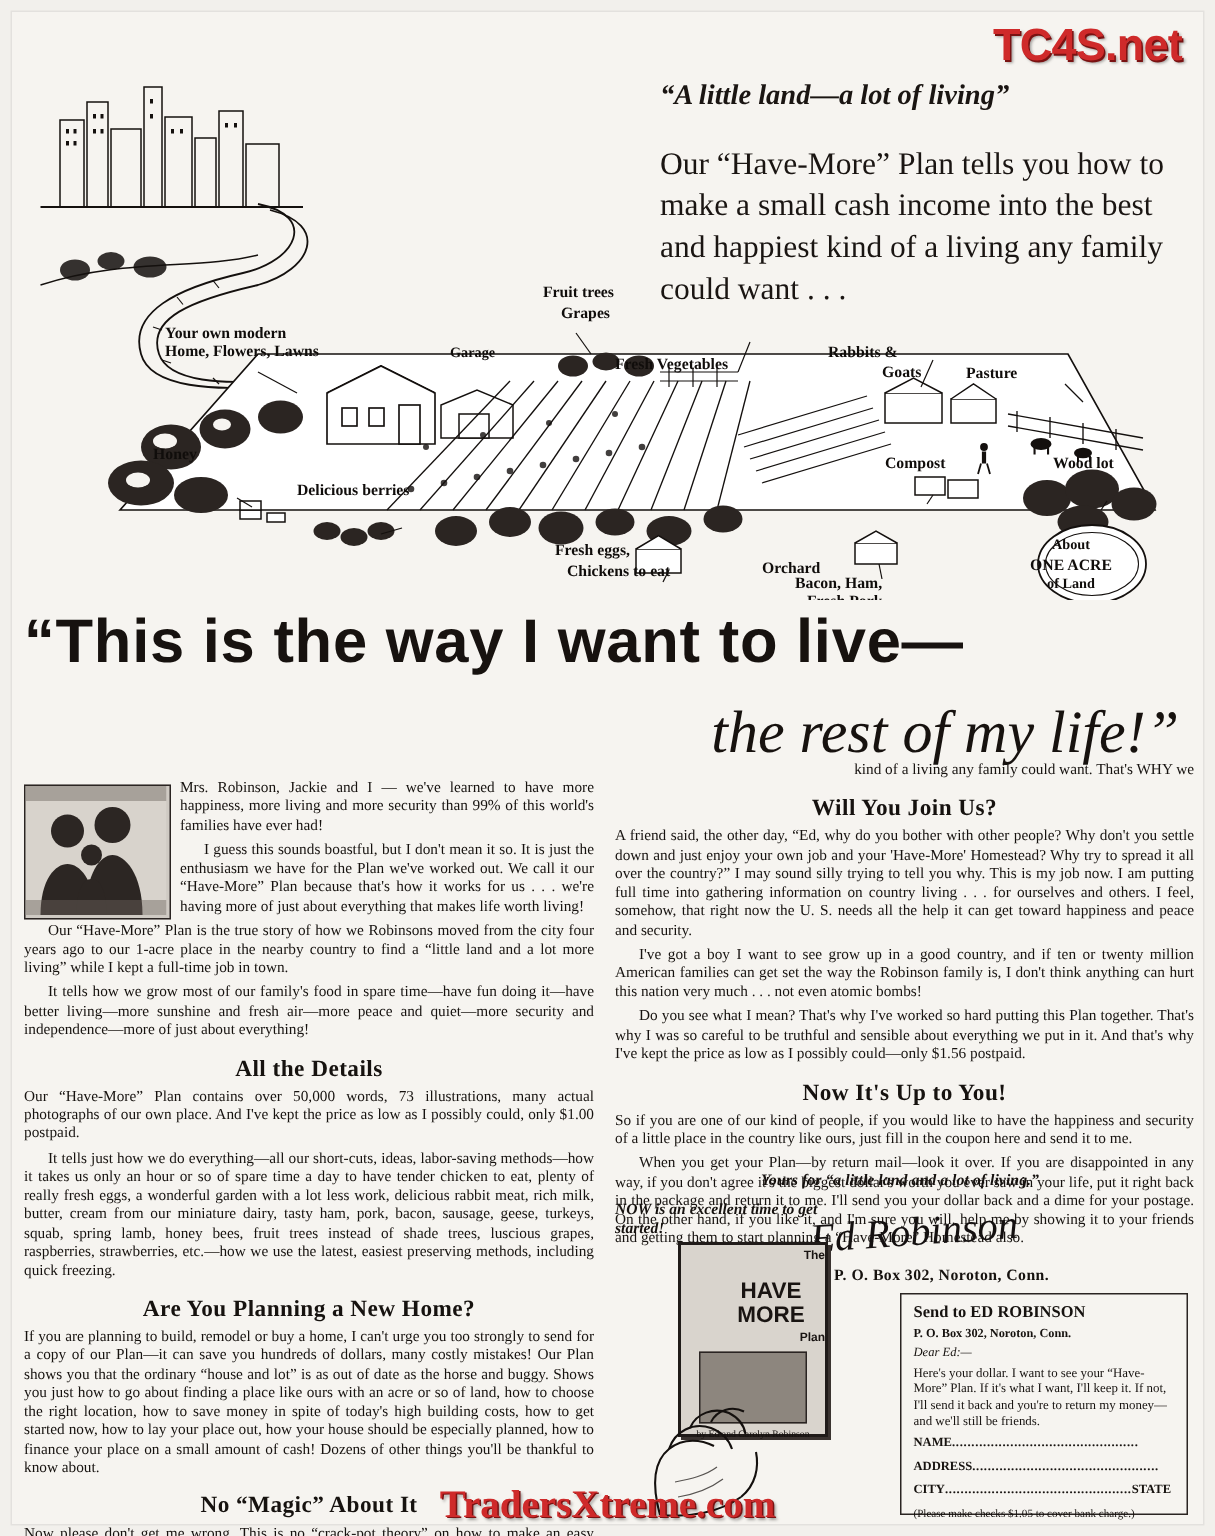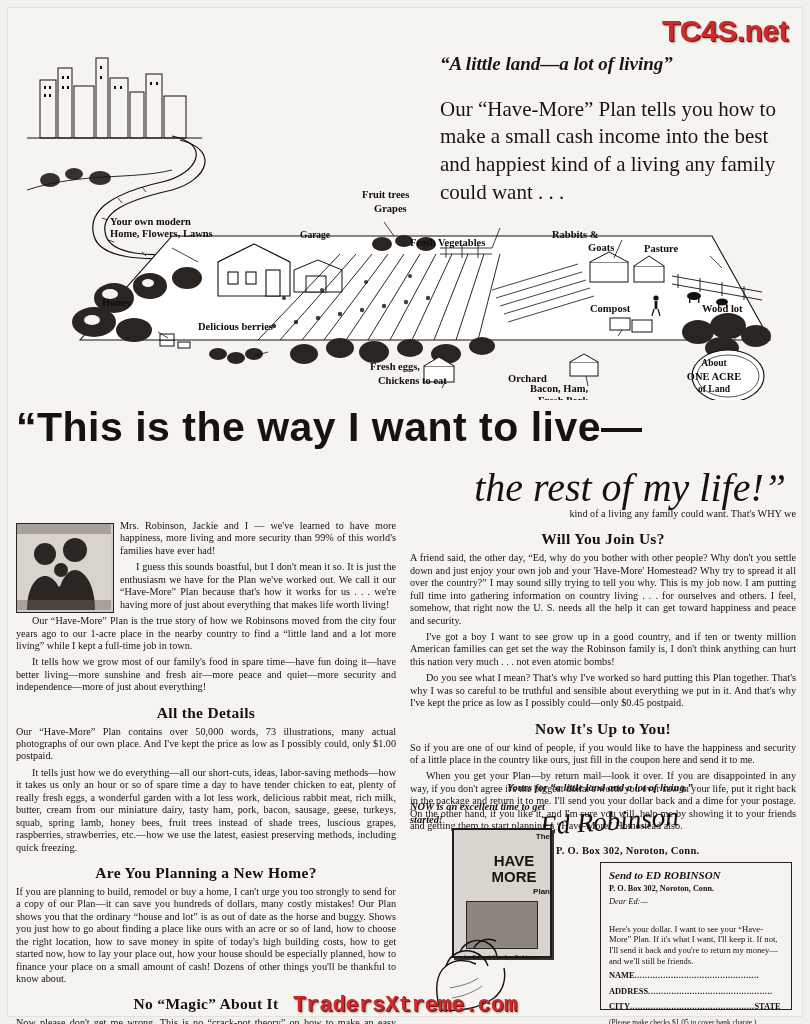--- a/index.html
+++ b/index.html
@@ -38,22 +38,22 @@
     position:absolute;left:50%;top:470px;transform:translateX(-50%);
     font-family:"Liberation Sans", sans-serif;
     font-weight:bold;font-size:34px;
     color:#d0282a;
     text-shadow:1px 1px 0 #6f1111, 2px 2px 3px rgba(0,0,0,.4);
     letter-spacing:0px;
     z-index:40;white-space:nowrap;
   }
   .wm-bottom{
     position:absolute;left:50%;bottom:6px;transform:translateX(-50%);
-    font-family:Liberation Mono, monospace;
-    font-weight:bold;font-size:22px;
+    font-family:Liberation Serif, serif;
+    font-weight:bold;font-size:26px;
     color:#cf2a2a;
     text-shadow:1px 1px 0 #7a1212, 2px 2px 2px rgba(0,0,0,.35);
     z-index:40;white-space:nowrap;
   }
 
   
   .top-head{
     position:absolute;left:440px;top:52px;width:346px;
     font-family:"Liberation Serif", serif;
     color:#1a1512;
@@ -126,23 +126,23 @@
     position:absolute;left:556px;top:845px;
     font-size:10.5px;font-weight:bold;letter-spacing:.3px;
   }
 
   
   .coupon{
     position:absolute;left:600px;top:862px;width:192px;height:148px;
     border:1px solid #2a2422;padding:6px 8px;box-sizing:border-box;
     font-size:8.6px;line-height:1.25;
   }
-  .coupon .ct{font-weight:bold;font-size:11px;margin-bottom:1px;font-style:italic;}
+  .coupon .ct{font-weight:bold;font-size:11px;margin-bottom:1px;}
   .coupon .ca{font-weight:bold;font-size:8.2px;margin-bottom:3px;}
-  .coupon .dear{font-style:italic;font-size:8.4px;margin-bottom:16px;}
+  .coupon .dear{font-style:italic;font-size:8.4px;margin-bottom:2px;}
   .coupon .dots{letter-spacing:.5px;}
   .coupon .fieldline{margin-top:5px;font-size:8.4px;font-weight:bold;}
   .coupon .note{font-size:7.4px;margin-top:5px;}
 
   
   .bookwrap{
     position:absolute;left:420px;top:828px;width:170px;height:185px;
   }
   .book{
     position:absolute;left:32px;top:0;width:96px;height:126px;
@@ -468,21 +468,21 @@
     <p>Now please don't get me wrong. This is no “crack-pot theory” on how to make an easy living! I suppose that if you absolutely had to, you could live a long time entirely off a small place like our two acres. But that would be just existing, not really living.</p>
 
   </div>
 
   <div class="col-right">
     <p style="text-align:right;">kind of a living any family could want. That's WHY we</p>
 
     <div class="sec-title">Will You Join Us?</div>
     <p>A friend said, the other day, “Ed, why do you bother with other people? Why don't you settle down and just enjoy your own job and your 'Have-More' Homestead? Why try to spread it all over the country?” I may sound silly trying to tell you why. This is my job now. I am putting full time into gathering information on country living . . . for ourselves and others. I feel, somehow, that right now the U. S. needs all the help it can get toward happiness and peace and security.</p>
     <p class="indent">I've got a boy I want to see grow up in a good country, and if ten or twenty million American families can get set the way the Robinson family is, I don't think anything can hurt this nation very much . . . not even atomic bombs!</p>
-    <p class="indent">Do you see what I mean? That's why I've worked so hard putting this Plan together. That's why I was so careful to be truthful and sensible about everything we put in it. And that's why I've kept the price as low as I possibly could—only $0.45 postpaid.</p>
+    <p class="indent">Do you see what I mean? That's why I've worked so hard putting this Plan together. That's why I was so careful to be truthful and sensible about everything we put in it. And that's why I've kept the price as low as I possibly could—only $1.56 postpaid.</p>
 
     <div class="sec-title">Now It's Up to You!</div>
     <p>So if you are one of our kind of people, if you would like to have the happiness and security of a little place in the country like ours, just fill in the coupon here and send it to me.</p>
     <p class="indent">When you get your Plan—by return mail—look it over. If you are disappointed in any way, if you don't agree it's the biggest dollar's worth you ever saw in your life, put it right back in the package and return it to me. I'll send you your dollar back and a dime for your postage. On the other hand, if you like it, and I'm sure you will, help me by showing it to your friends and getting them to start planning a “Have-More” Homestead also.</p>
   </div>
 
   <div class="yours">Yours for “a little land and a lot of living.”</div>
 
   <div class="signature">Ed Robinson</div>
   <div class="sig-addr">P. O. Box 302, Noroton, Conn.</div>

